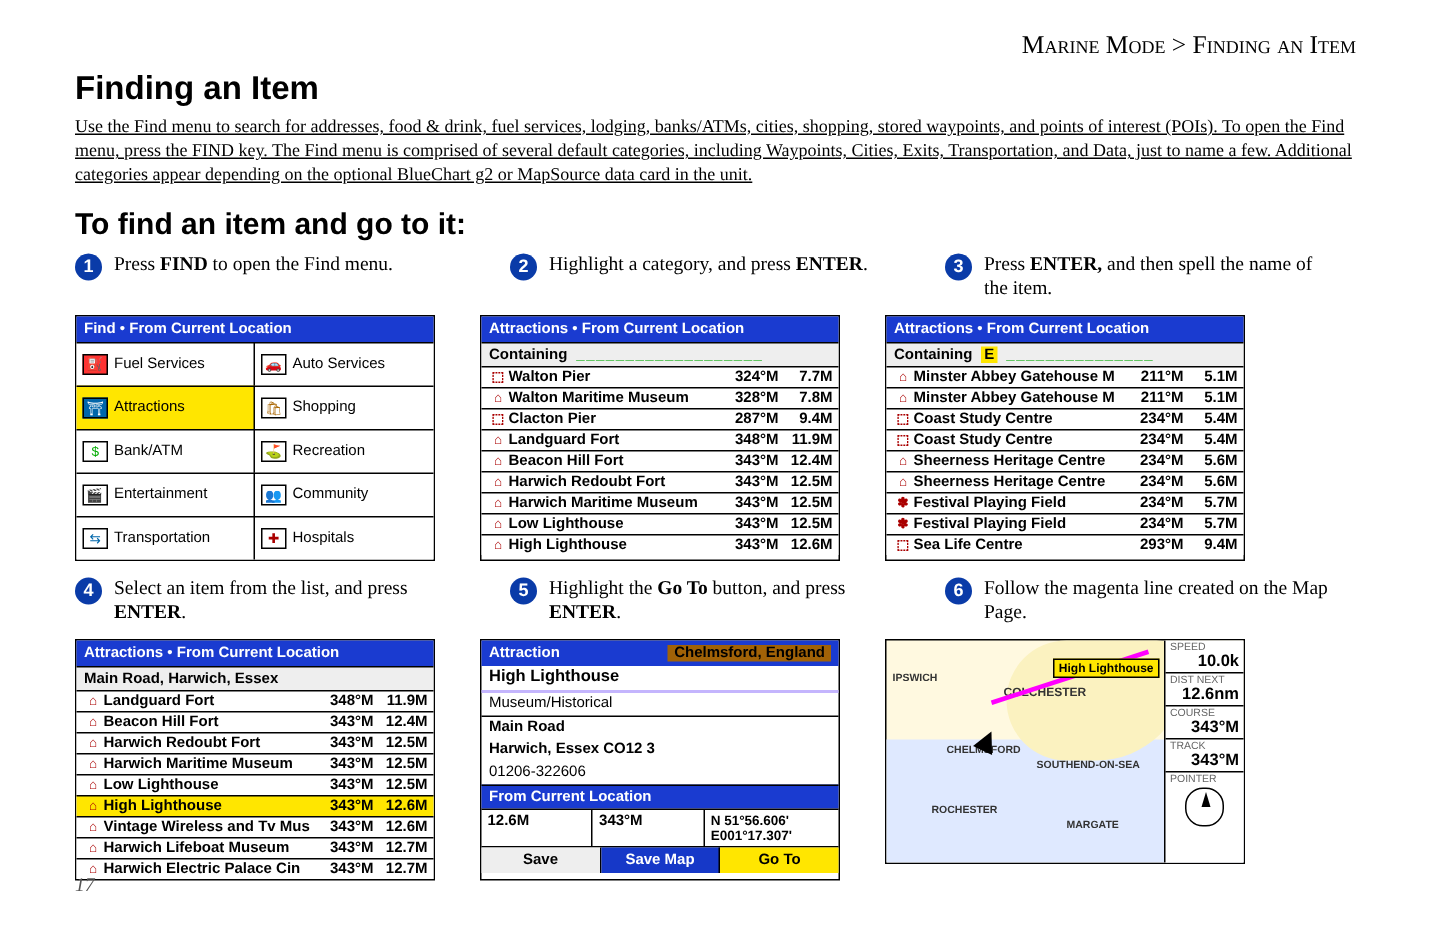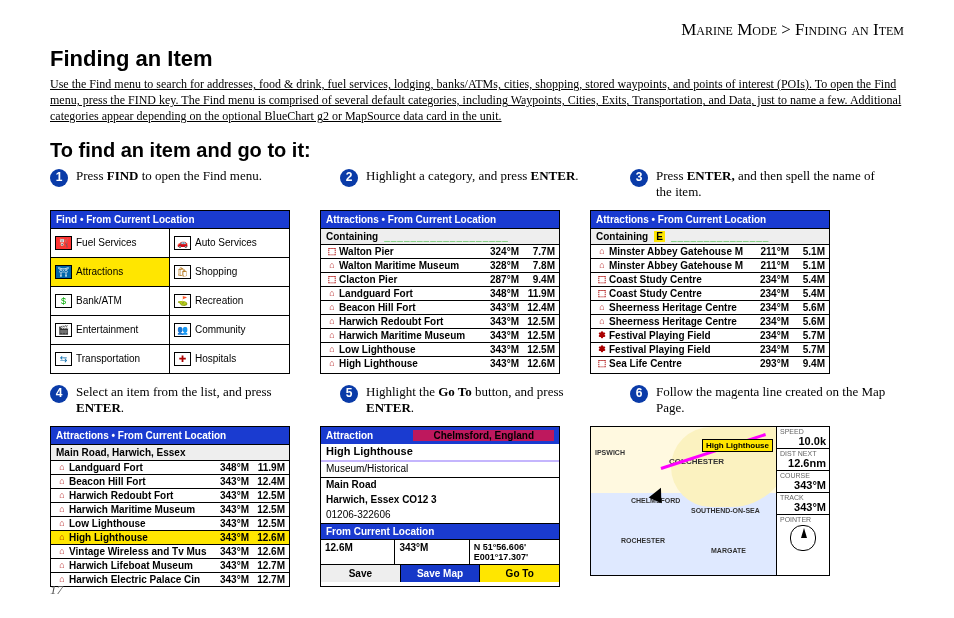--- a/index.html
+++ b/index.html
@@ -359,21 +359,21 @@
             <span style="overflow:hidden;text-overflow:clip">Harwich Electric Palace Cin</span>
             <span style="text-align:right">343°M</span>
             <span style="text-align:right">12.7M</span>
           </div>
         </div>
     </div>
 
     <div class="screen detail">
       <div class="titlebar">
           <span>Attraction</span>
-          <span style="background:#be185d;color:#000;padding:0 20px">Chelmsford, England</span>
+          <span style="background:#a16207;color:#000;padding:0 4px">Chelmsford, England</span>
         </div>
       <div class="val" style="font-weight:bold;font-size:11px">High Lighthouse</div>
       <div class="val" style="border-top:2px solid #c4b5fd">Museum/Historical</div>
       <div class="val" style="border-top:1px solid #000;font-weight:bold">Main Road</div>
       <div class="val" style="font-weight:bold">Harwich, Essex CO12 3</div>
       <div class="val" style="font-weight:normal">01206-322606</div>
       <div class="subbar" style="background:#1a3bd0;color:#fff;border-top:1px solid #000">
           <span>From Current Location</span>
         </div>
       <div class="fromrow">

